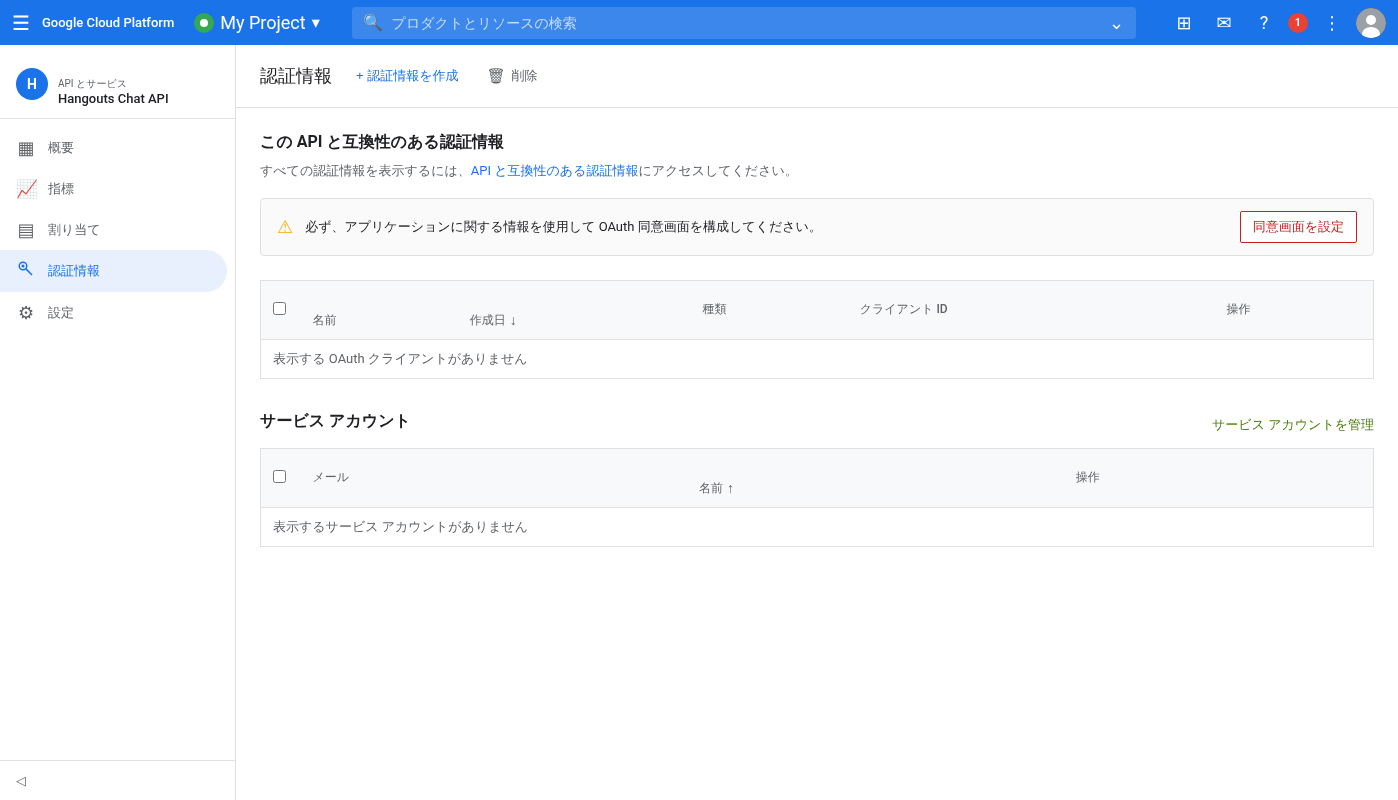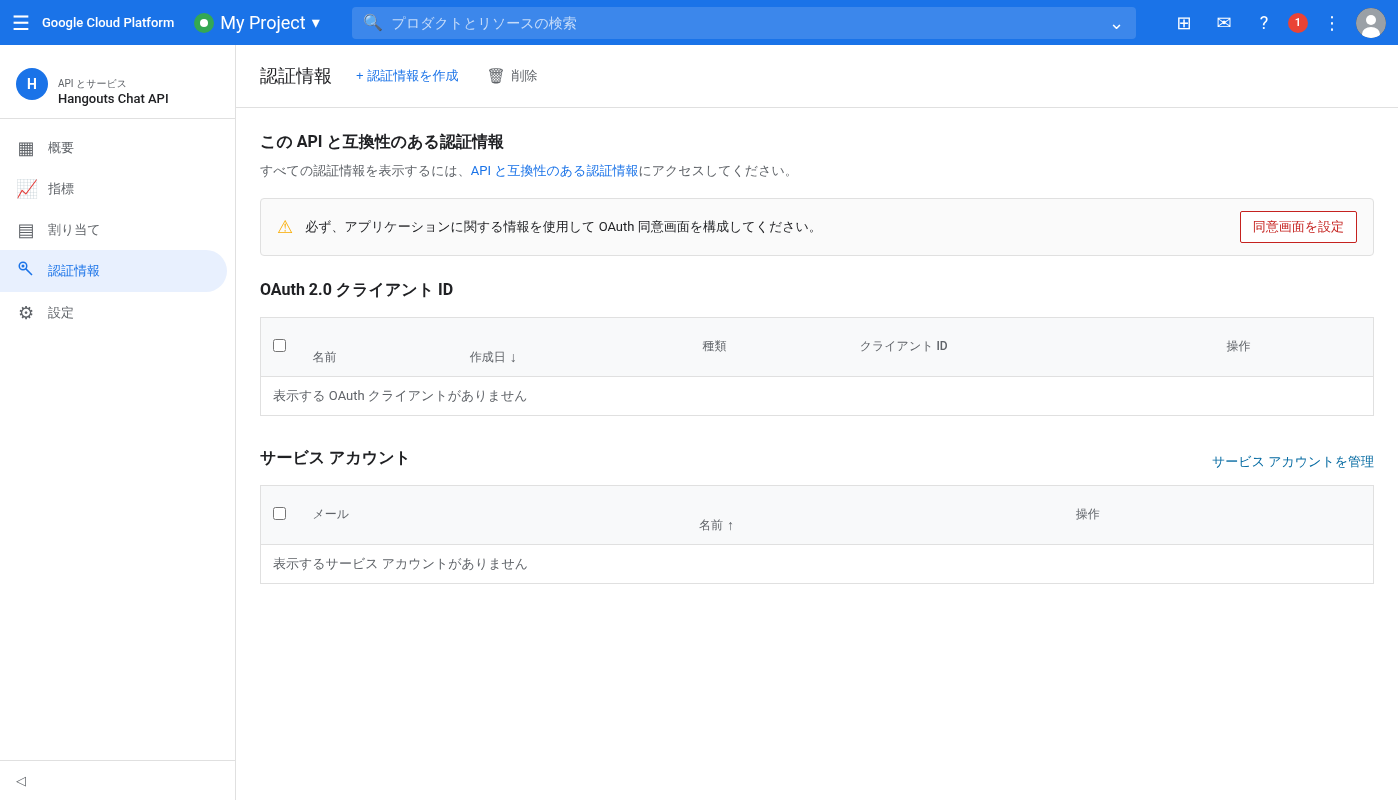--- a/index.html
+++ b/index.html
@@ -165,21 +165,21 @@
 
     
     .oauth-section { margin-bottom: 32px; }
     .service-section { }
     .section-heading-row {
       display: flex;
       align-items: center;
       justify-content: space-between;
       margin-bottom: 8px;
     }
-    .manage-link { color: #0369a1; font-size: 13px; text-decoration: none; cursor: pointer; }
+    .manage-link { color: #4d7c0f; font-size: 13px; text-decoration: none; cursor: pointer; }
     table { width: 100%; border-collapse: collapse; border: 1px solid #e0e0e0; }
     thead tr { background: #f8f9fa; }
     th {
       text-align: left;
       padding: 10px 12px;
       font-size: 12px;
       font-weight: 500;
       color: #5f6368;
       border-bottom: 1px solid #e0e0e0;
       white-space: nowrap;
@@ -299,23 +299,20 @@
         <span>すべての認証情報を表示するには、</span><a href="#">API と互換性のある認証情報</a><span>にアクセスしてください。</span>
       </p>
 
       <div class="warning-banner">
         <span class="warning-icon">⚠</span>
         <span class="warning-text">必ず、アプリケーションに関する情報を使用して OAuth 同意画面を構成してください。</span>
         <button class="warning-btn">同意画面を設定</button>
       </div>
 
       <div class="oauth-section">
-        <div class="section-heading-row">
-          <h3 class="section-title">OAuth 2.0 クライアント ID</h3>
-        </div>
         <table>
           <thead>
             <tr>
               <th class="th-checkbox">
                 <input type="checkbox" style="">
               </th>
               <th>
                 <div class="th-sort">
                   <span>名前</span>
                 </div>

